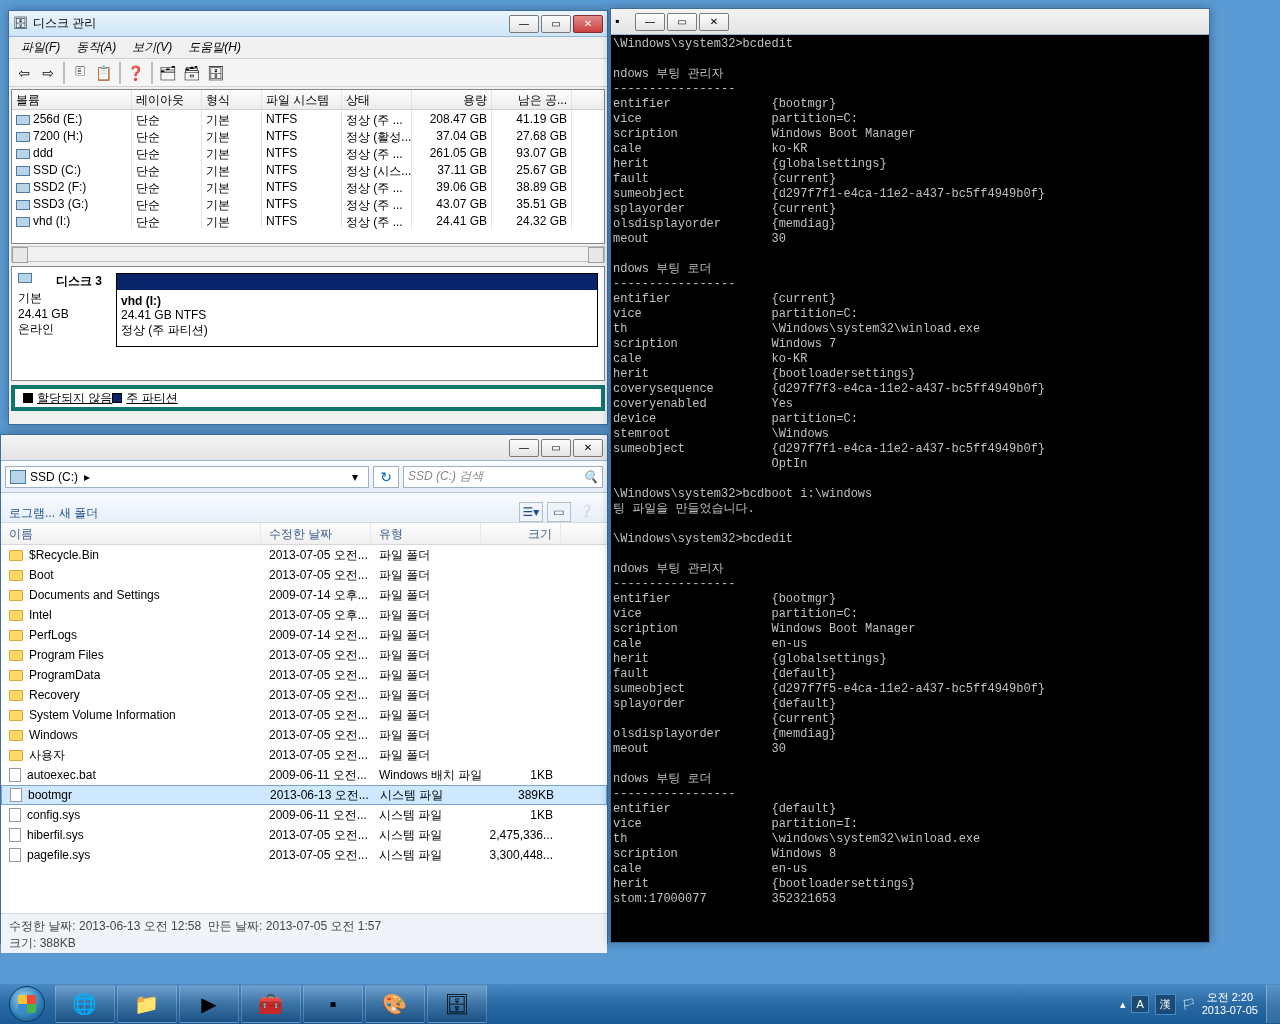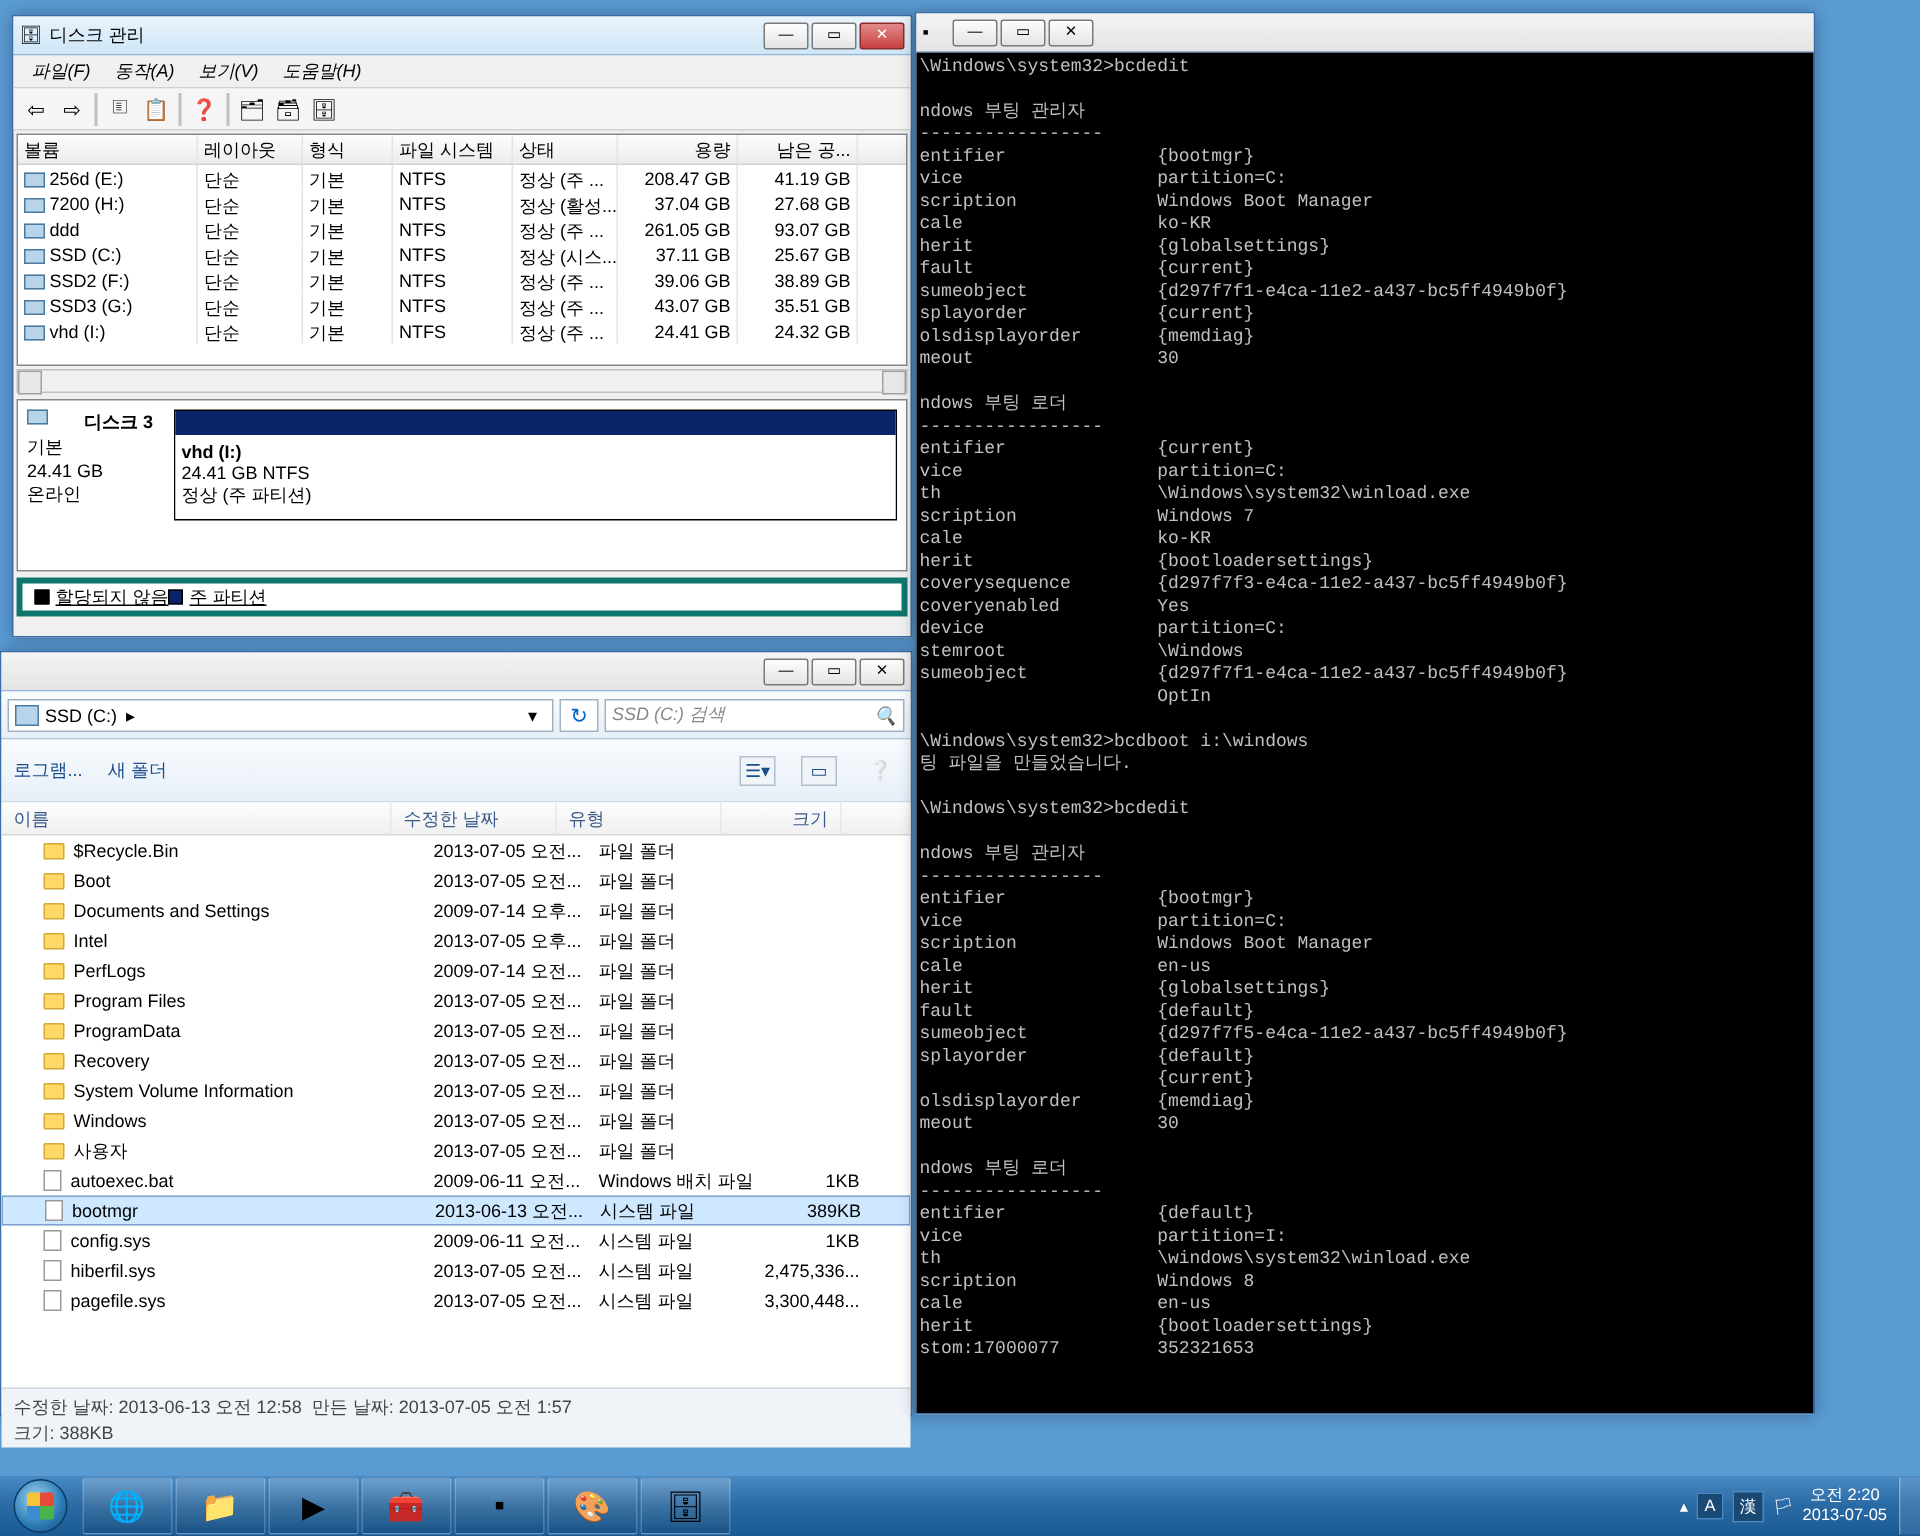--- a/index.html
+++ b/index.html
@@ -47,28 +47,28 @@
 
 .win-ex { left: 0; top: 434px; width: 608px; height: 510px; }
 .ex-nav { height: 32px; background: linear-gradient(#fafcfe,#e6eef8); display: flex; align-items: center; padding: 0 4px; gap: 4px; border-bottom: 1px solid #b8c8d8; }
 .ex-path { flex: 1; background: #fff; border: 1px solid #a0b0c0; height: 22px; display: flex; align-items: center; padding: 0 4px; }
 .ex-path .icon { width: 16px; height: 14px; background: #b8d4e8; border: 1px solid #4a7aa0; margin-right: 4px; }
 .ex-dropdown { width: 18px; text-align: center; }
 .ex-refresh { width: 26px; height: 22px; border: 1px solid #a0b0c0; background: #fff; text-align: center; line-height: 20px; color: #0066cc; font-size: 14px; }
 .ex-search { width: 200px; background: #fff; border: 1px solid #a0b0c0; height: 22px; padding: 0 4px; color: #888; font-style: italic; display: flex; align-items: center; }
 .ex-search .sicon { margin-left: auto; color: #0066cc; }
 
-.ex-toolbar { height: 42px; background: linear-gradient(#f8fbfe,#e8eff8); display: flex; align-items: center; padding: 0 8px; gap: 17px; border-bottom: 1px solid #d0d8e0; font-size: 12px; color: #1a4d8a; }
+.ex-toolbar { height: 30px; background: linear-gradient(#f8fbfe,#e8eff8); display: flex; align-items: flex-end; padding: 0 8px; gap: 4px; border-bottom: 1px solid #d0d8e0; font-size: 12px; color: #1a4d8a; }
 .ex-toolbar .sp { flex: 1; }
 .ex-toolbar .vbtn { width: 24px; height: 20px; border: 1px solid #b0c0d0; background: #f0f4f8; text-align: center; line-height: 18px; }
 
 .ex-list { background: #fff; height: 390px; overflow: hidden; }
 .ex-head { display: flex; background: linear-gradient(#fdfdfd,#f0f0f0); border-bottom: 1px solid #d8d8d8; height: 22px; font-size: 12px; color: #3a5a8a; }
 .ex-head > div { padding: 3px 8px; border-right: 1px solid #e8e8e8; }
-.ex-row { display: flex; height: 20px; font-size: 12px; align-items: center; padding-left: 20px; }
+.ex-row { display: flex; height: 20px; font-size: 12px; align-items: center; }
 .ex-row.sel { background: #cde8ff; border: 1px solid #7da2ce; }
 .ex-row > div { padding: 1px 8px; white-space: nowrap; overflow: hidden; }
 .ec-name { width: 260px; } .ec-date { width: 110px; } .ec-type { width: 110px; } .ec-size { width: 80px; text-align: right; }
 .folder-icon { display: inline-block; width: 14px; height: 11px; background: #ffd968; border: 1px solid #d4a838; border-radius: 1px; margin-right: 6px; vertical-align: middle; }
 .file-icon { display: inline-block; width: 12px; height: 14px; background: #fff; border: 1px solid #999; margin-right: 6px; vertical-align: middle; }
 
 .ex-status { height: 40px; background: #f0f4f8; border-top: 1px solid #d0d8e0; padding: 4px 8px; font-size: 12px; color: #444; }
 
 
 .win-cmd { left: 610px; top: 8px; width: 600px; height: 935px; }

